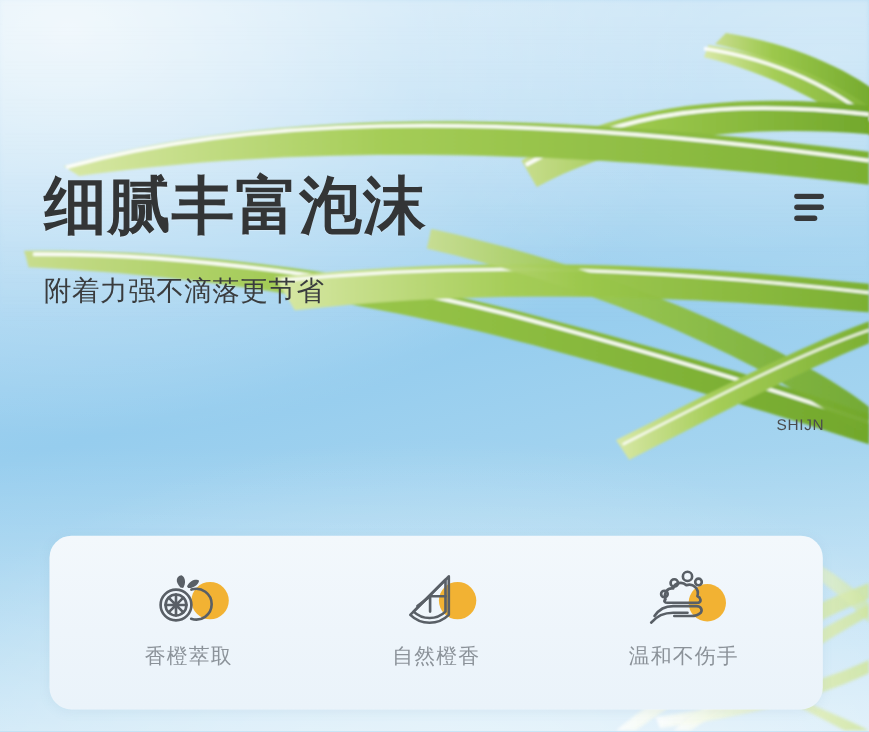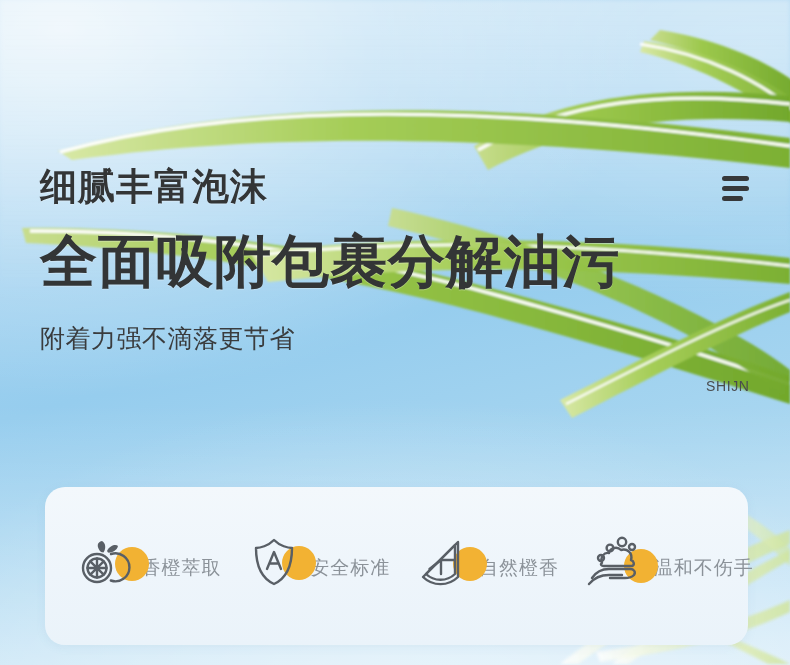--- a/index.html
+++ b/index.html
@@ -23,21 +23,21 @@
     filter:blur(2px);}
   .haze2{position:absolute;left:0;right:0;bottom:0;height:260px;
     background:linear-gradient(0deg,rgba(255,255,255,.42),rgba(255,255,255,0));}
 
   .leaves{position:absolute;inset:0;}
   .leaves svg{position:absolute;inset:0;}
 
   
   .copy{position:absolute;left:40px;top:150px;}
   .h1{
-    font-size:37px;line-height:74px;font-weight:bold;color:#333536;
+    font-size:57px;line-height:74px;font-weight:bold;color:#333536;
     letter-spacing:1px;white-space:nowrap;
     text-shadow:0 1px 0 rgba(255,255,255,.25);
   }
   .h1.l2{font-size:57px;}
   .sub{
     margin-top:24px;font-size:25px;color:#3a3c3e;letter-spacing:.5px;
     white-space:nowrap;font-weight:normal;
   }
 
   
@@ -55,21 +55,21 @@
   .card{
     position:absolute;left:45px;top:487px;width:703px;height:158px;
     background:linear-gradient(180deg,#f3f8fc 0%,#eef5fb 55%,#eaf3fa 100%);
     border-radius:20px;
     box-shadow:0 2px 10px rgba(120,160,190,.10);
   }
   .features{
     position:absolute;inset:0;display:flex;align-items:center;
     justify-content:space-around;padding:0 14px 8px;box-sizing:border-box;
   }
-  .feat{display:flex;flex-direction:row;align-items:center;width:132px;}
+  .feat{display:flex;flex-direction:column;align-items:center;width:132px;}
   .feat-icon{position:relative;width:72px;height:58px;display:flex;align-items:center;justify-content:center;}
   .feat-icon svg{position:relative;z-index:2;overflow:visible;}
   .blob{position:absolute;z-index:1;background:#f2b233;border-radius:50%;}
   .feat-label{margin-top:11px;font-size:19px;color:#8b9299;letter-spacing:1px;white-space:nowrap;}
 </style>
 </head>
 <body>
 
 <div class="stage">
 
@@ -134,21 +134,20 @@
         <path d="M612,664 C680,612 742,572 790,550 L790,560 C746,584 688,624 628,664 Z" fill="url(#lgPale)"></path>
         <path d="M640,600 C690,620 744,642 790,664 L768,664 C722,640 678,618 634,604 Z" fill="url(#lgPale)"></path>
         <path d="M596,652 C676,640 742,622 790,600 L790,612 C744,634 678,652 600,662 Z" fill="url(#lgPale)"></path>
         <path d="M700,490 C740,508 770,528 790,548 L790,566 C764,540 732,516 696,498 Z" fill="url(#lgPale)" opacity=".8"></path>
       </g>
     </svg>
   </div>
 
   <div class="copy">
     <div class="h1">细腻丰富泡沫</div>
-    <div class="h1 l2">全面吸附包裹分解油污</div>
     <div class="sub">附着力强不滴落更节省</div>
   </div>
 
   <div class="menu-mark">
     <i class="b1"></i>
     <i class="b2"></i>
     <i class="b3"></i>
   </div>
 
   <div class="brand">SHIJN</div>
@@ -166,32 +165,20 @@
               <circle cx="20" cy="31" r="9.5"></circle>
               <path d="M20,21.5 L20,40.5 M10.5,31 L29.5,31 M13.3,24.3 L26.7,37.7 M26.7,24.3 L13.3,37.7"></path>
             </g>
             <path d="M24,15 C19,10 20,5 25,4 C29,6 29,12 26.5,15.5 Z" fill="#595f66"></path>
             <path d="M30,14 C33,8 39,7 41,9 C40,14 34,16 31,15.6 Z" fill="#595f66"></path>
           </svg>
         </div>
         <div class="feat-label">香橙萃取</div>
       </div>
 
-      <div class="feat">
-        <div class="feat-icon">
-          <div class="blob" style="width:34px;height:34px;left:36px;top:13px;"></div>
-          <svg width="64" height="52" viewBox="0 0 64 52">
-            <g fill="none" stroke="#595f66" stroke-width="2.4" stroke-linejoin="round" stroke-linecap="round">
-              <path d="M28,4 C34,10 42,12 46,12 C46,30 41,42 28,48 C15,42 10,30 10,12 C14,12 22,10 28,4 Z"></path>
-              <path d="M21,33 L28,16 L35,33 M23.6,27.5 L32.4,27.5"></path>
-            </g>
-          </svg>
-        </div>
-        <div class="feat-label">安全标准</div>
-      </div>
 
       <div class="feat">
         <div class="feat-icon">
           <div class="blob" style="width:34px;height:34px;left:38px;top:14px;"></div>
           <svg width="64" height="52" viewBox="0 0 64 52">
             <g fill="none" stroke="#595f66" stroke-width="2.4" stroke-linecap="round" stroke-linejoin="round">
               <path d="M43,6 L8,41 A25,25 0 0 0 43,41 Z"></path>
               <path d="M40,9 L11,38 A21,21 0 0 0 40,38 Z"></path>
               <path d="M40,24 L25.5,24 M26,38 L26,24 M14.5,33 L26,24"></path>
             </g>

